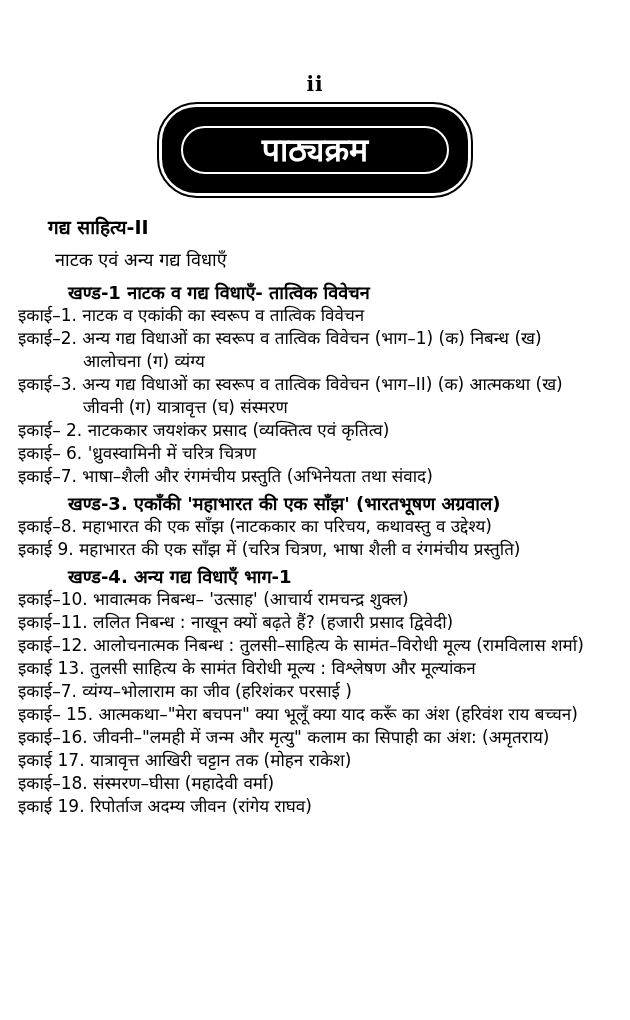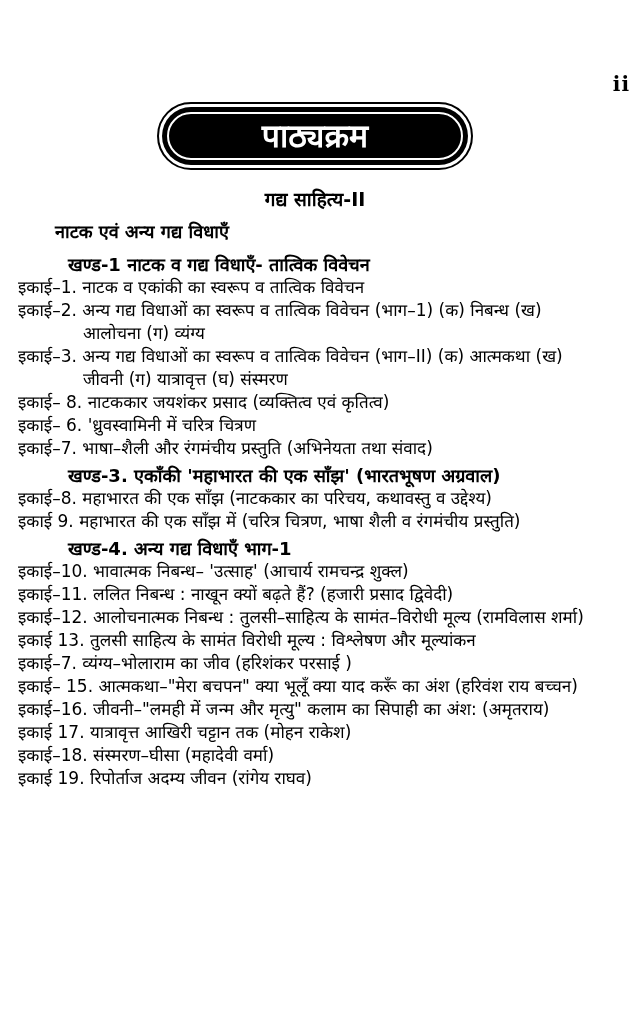--- a/index.html
+++ b/index.html
@@ -10,60 +10,61 @@
     font-family: "DejaVu Sans", sans-serif;
     color: #000000;
   }
   .page {
     width: 630px; height: 1020px;
     background: #ffffff;
     padding-top: 72px;
     position: relative;
   }
   .page-number {
-    text-align: right;
+    text-align: center;
     font-family: "DejaVu Serif", serif;
     font-weight: bold;
     font-size: 20px;
     letter-spacing: 1px;
     margin-bottom: 6px;
   }
   .banner-outer {
     width: 316px;
     margin: 0 auto;
     border: 2px solid #000;
     border-radius: 40px;
     padding: 3px;
     background: #ffffff;
   }
   .banner-mid {
     background: #000;
     border-radius: 34px;
-    padding: 5px;
+    padding: 19px;
   }
   .banner-core {
     border: 2px solid #fff;
     border-radius: 28px;
     background: #000;
     color: #fff;
     text-align: center;
     font-weight: bold;
     font-size: 32px;
     line-height: 44px;
     height: 48px;
   }
   .subtitle {
-    text-align: center;
+    text-align: left;
     font-weight: bold;
     font-size: 19px;
     margin-top: 16px;
     margin-bottom: 8px;
+    margin-left: 48px;
   }
   .course-title {
-    font-weight: bold;
+    font-weight: normal;
     font-size: 18px;
     line-height: 23px;
     padding-left: 55px;
     margin-bottom: 10px;
   }
   .section-heading {
     font-weight: bold;
     font-size: 18px;
     line-height: 23px;
     padding-left: 68px;
@@ -96,21 +97,21 @@
   <div class="course-title">नाटक एवं अन्य गद्य विधाएँ</div>
 
   <div>
       <div class="section">
         <div class="section-heading">खण्ड-1 नाटक व गद्य विधाएँ- तात्विक विवेचन</div>
         <div class="unit-line"><span>इकाई–1.</span><span> </span><span>नाटक व एकांकी का स्वरूप व तात्विक विवेचन</span></div>
         <div class="unit-line"><span>इकाई–2.</span><span> </span><span>अन्य गद्य विधाओं का स्वरूप व तात्विक विवेचन (भाग–1) (क) निबन्ध (ख) आलोचना (ग) व्यंग्य</span></div>
         <div class="unit-line"><span>इकाई–3.</span><span> </span><span>अन्य गद्य विधाओं का स्वरूप व तात्विक विवेचन (भाग–II) (क) आत्मकथा (ख) जीवनी (ग) यात्रावृत्त (घ) संस्मरण</span></div>
       </div>
       <div class="section">
-        <div class="unit-line"><span>इकाई– 8.</span><span> </span><span>नाटककार जयशंकर प्रसाद (व्यक्तित्व एवं कृतित्व)</span></div>
+        <div class="unit-line"><span>इकाई– 2.</span><span> </span><span>नाटककार जयशंकर प्रसाद (व्यक्तित्व एवं कृतित्व)</span></div>
         <div class="unit-line"><span>इकाई– 6.</span><span> </span><span>'ध्रुवस्वामिनी में चरित्र चित्रण</span></div>
         <div class="unit-line"><span>इकाई–7.</span><span> </span><span>भाषा–शैली और रंगमंचीय प्रस्तुति (अभिनेयता तथा संवाद)</span></div>
       </div>
       <div class="section">
         <div class="section-heading">खण्ड-3. एकाँकी 'महाभारत की एक साँझ' (भारतभूषण अग्रवाल)</div>
         <div class="unit-line"><span>इकाई–8.</span><span> </span><span>महाभारत की एक साँझ (नाटककार का परिचय, कथावस्तु व उद्देश्य)</span></div>
         <div class="unit-line"><span>इकाई 9.</span><span> </span><span>महाभारत की एक साँझ में (चरित्र चित्रण, भाषा शैली व रंगमंचीय प्रस्तुति)</span></div>
       </div>
       <div class="section">
         <div class="section-heading">खण्ड-4. अन्य गद्य विधाएँ भाग-1</div>

